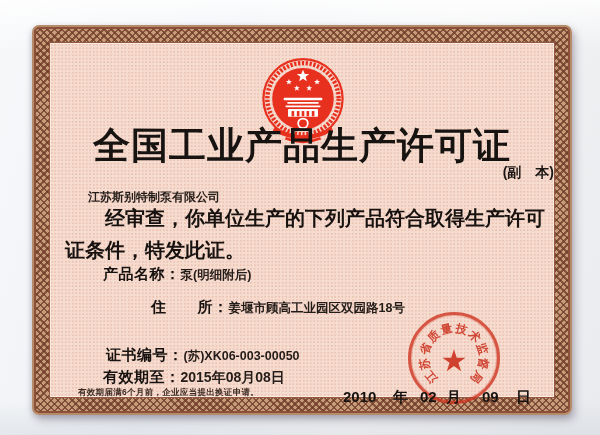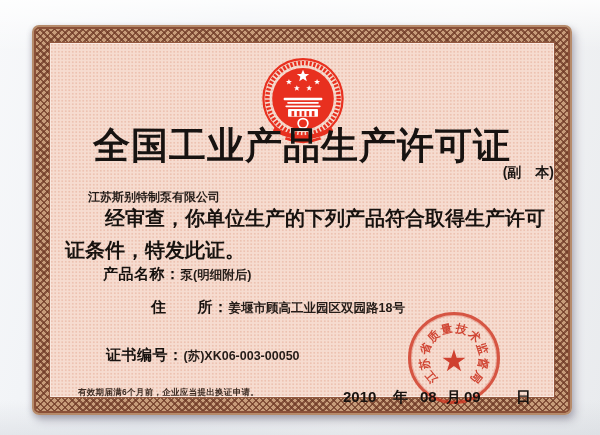--- a/index.html
+++ b/index.html
@@ -60,21 +60,21 @@
   .row2{left:53px;top:255px;margin-left:48px;}
   .row3{left:53px;top:281px;}
   .row4{left:37px;top:303px;margin-left:19px;}
   .row5{left:53px;top:325px;}
   .row5 .val{font-size:14px;}
   .note{left:28px;top:344px;font-size:8.5px;font-weight:bold;color:#3c2b22;letter-spacing:.3px;text-align:center;}
   
   .d{top:324px;font-size:15px;font-weight:bold;color:#17120f;z-index:3;margin-top:21px;}
   .d-year{left:293px;}  .d-yu{left:343px;}
   .d-month{left:370px;} .d-mu{left:396px;}
-  .d-day{left:414px;}   .d-du{left:466px;}
+  .d-day{left:432px;}   .d-du{left:466px;}
   
   .seal{
     left:358px;top:269px;width:86px;height:86px;border-radius:50%;
     border:3px solid rgba(206,52,33,.8);z-index:2;
     box-shadow:inset 0 0 0 1px rgba(206,52,33,.25);
   }
   .seal-arc span{
     position:absolute;left:50%;top:50%;width:16px;height:16px;margin:-8px;
     text-align:center;font-size:11.5px;font-weight:bold;line-height:16px;
     color:rgba(203,48,30,.88);
@@ -132,26 +132,29 @@
 
     <div class="row row1">
       <span class="lbl">产品名称：</span><span class="val">泵(明细附后)</span>
     </div>
     <div class="row row2">
       <span class="lbl">住　　所：</span><span class="val">姜堰市顾高工业园区双园路18号</span>
     </div>
     <div class="row row4">
       <span class="lbl">证书编号：</span><span class="val">(苏)XK06-003-00050</span>
     </div>
+    <div class="row row5">
+      <span class="lbl">有效期至：</span><span class="val">2015年08月08日</span>
+    </div>
 
     <div class="note">有效期届满6个月前，企业应当提出换证申请。</div>
 
     <span class="d d-year">2010</span>
     <span class="d d-yu">年</span>
-    <span class="d d-month">08</span>
+    <span class="d d-month">02</span>
     <span class="d d-mu">月</span>
     <span class="d d-day">09</span>
     <span class="d d-du">日</span>
 
     <div class="seal">
       <div class="seal-arc" style="position:absolute;inset:0;">
           <span style="transform: rotate(-130deg) translateY(-30px);">江</span>
           <span style="transform: rotate(-101.111deg) translateY(-30px);">苏</span>
           <span style="transform: rotate(-72.2222deg) translateY(-30px);">省</span>
           <span style="transform: rotate(-43.3333deg) translateY(-30px);">质</span>

